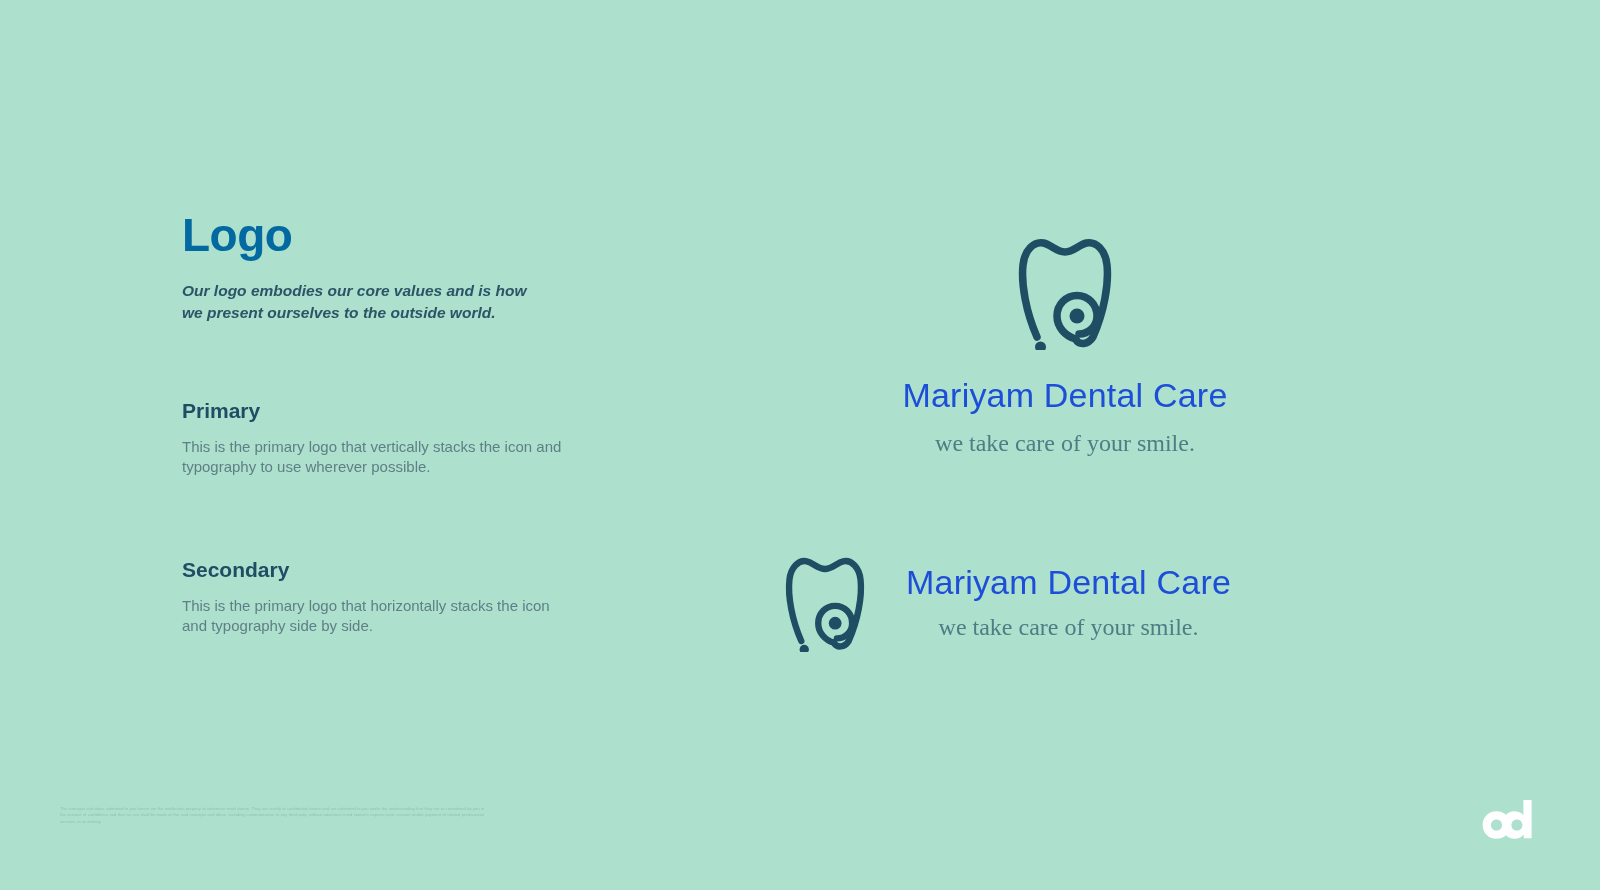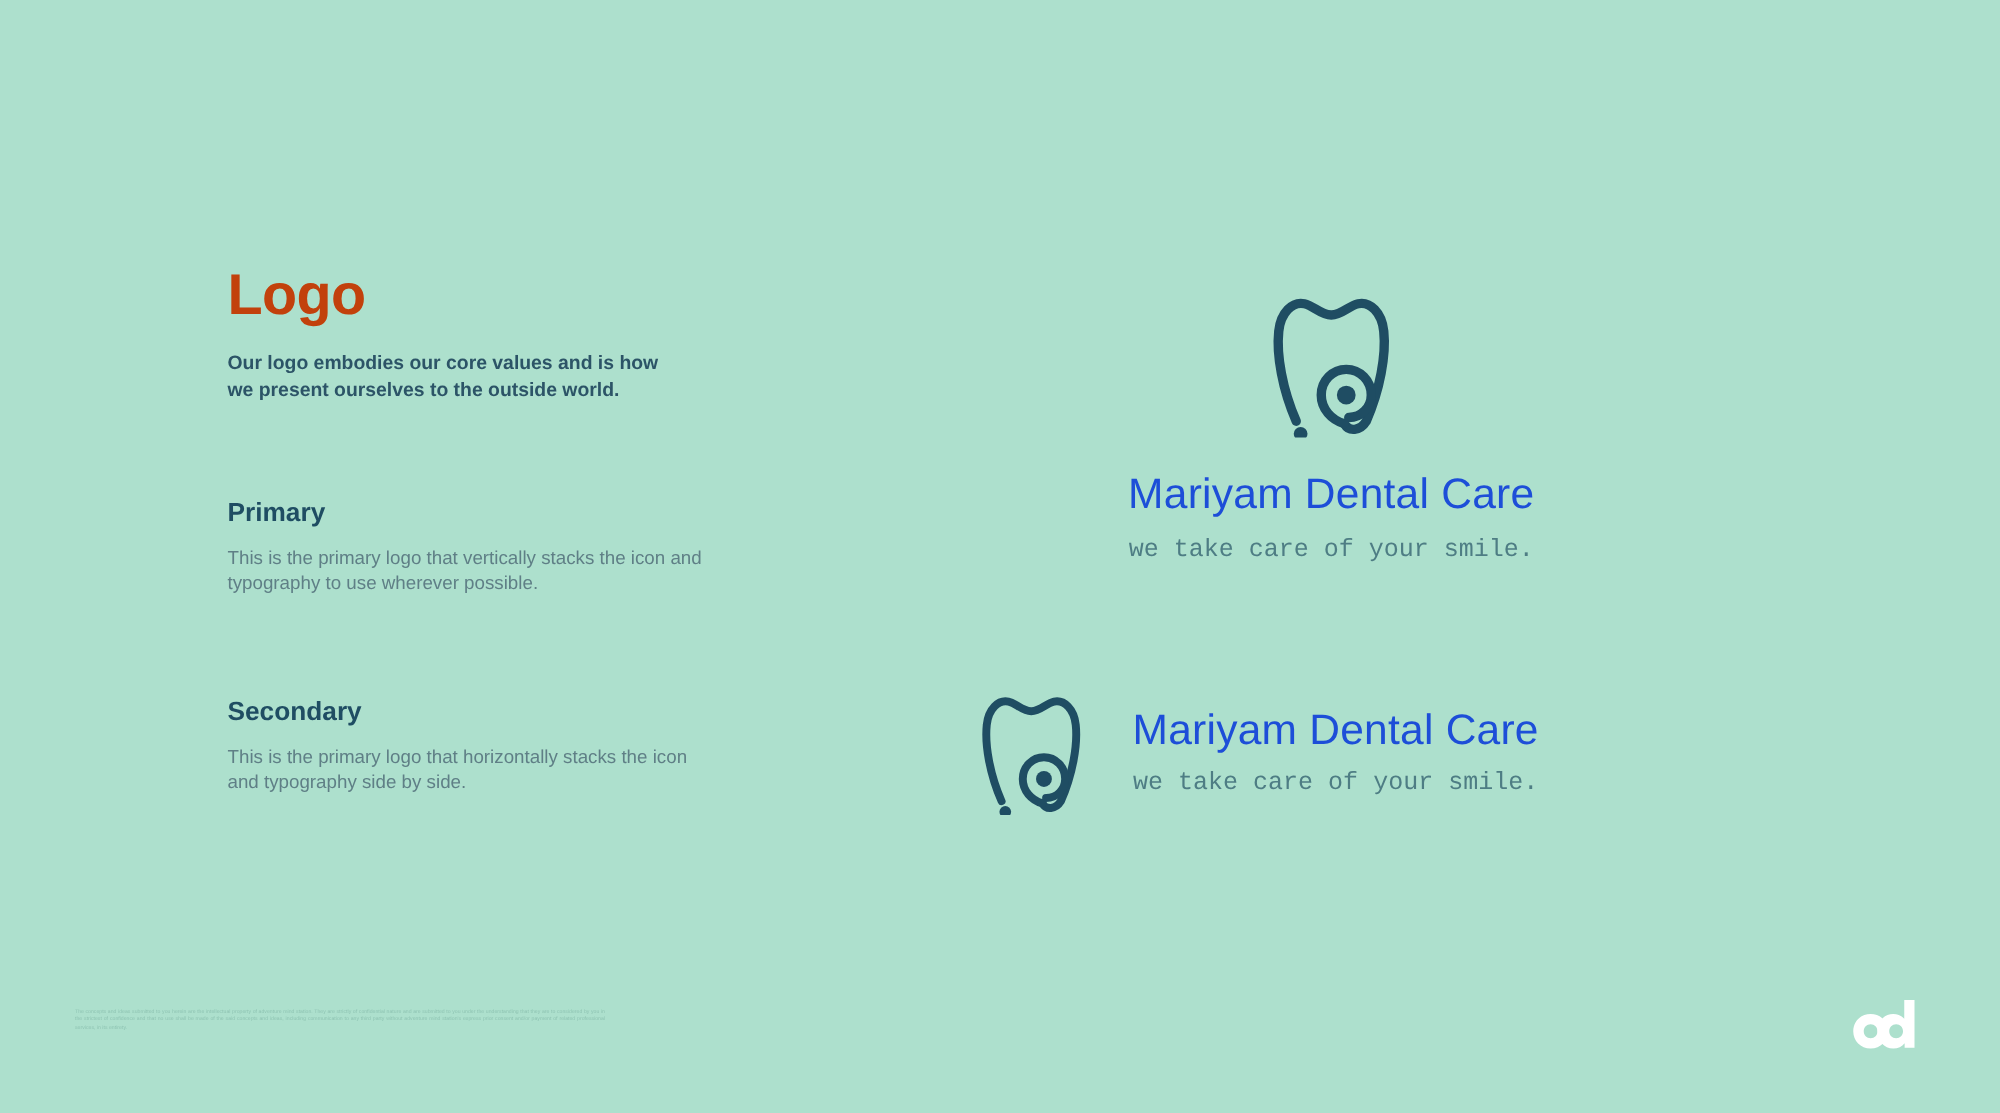--- a/index.html
+++ b/index.html
@@ -24,33 +24,34 @@
   .left-col {
     position: absolute;
     left: 182px;
     top: 212px;
     width: 420px;
   }
 
   .page-title {
     font-size: 46px;
     font-weight: 700;
-    color: #c2410c;
+    color: #0369a1;
     letter-spacing: -0.5px;
     line-height: 1;
     margin: 0 0 22px 0;
   }
 
   .page-intro {
     font-size: 15.5px;
     font-weight: 600;
     color: #2c5467;
     line-height: 1.45;
     width: 345px;
     margin: 0;
+    font-style: italic;
   }
 
   .section {
     position: absolute;
     left: 182px;
     width: 400px;
   }
   .section.primary   { top: 400px; }
   .section.secondary { top: 559px; }
 
@@ -92,22 +93,22 @@
     font-size: 34px;
     font-weight: 400;
     color: #1d4ed8;
     letter-spacing: 0.2px;
     line-height: 1;
     white-space: nowrap;
   }
   .lockup-primary .wordmark { margin-top: 28px; }
 
   .tagline {
-    font-family: Liberation Mono, monospace;
-    font-size: 20px;
+    font-family: Liberation Serif, serif;
+    font-size: 24px;
     color: #4e7d84;
     line-height: 1;
     white-space: nowrap;
   }
   .lockup-primary .tagline { margin-top: 19px; }
 
   .lockup-secondary {
     position: absolute;
     left: 782px;
     top: 552px;

